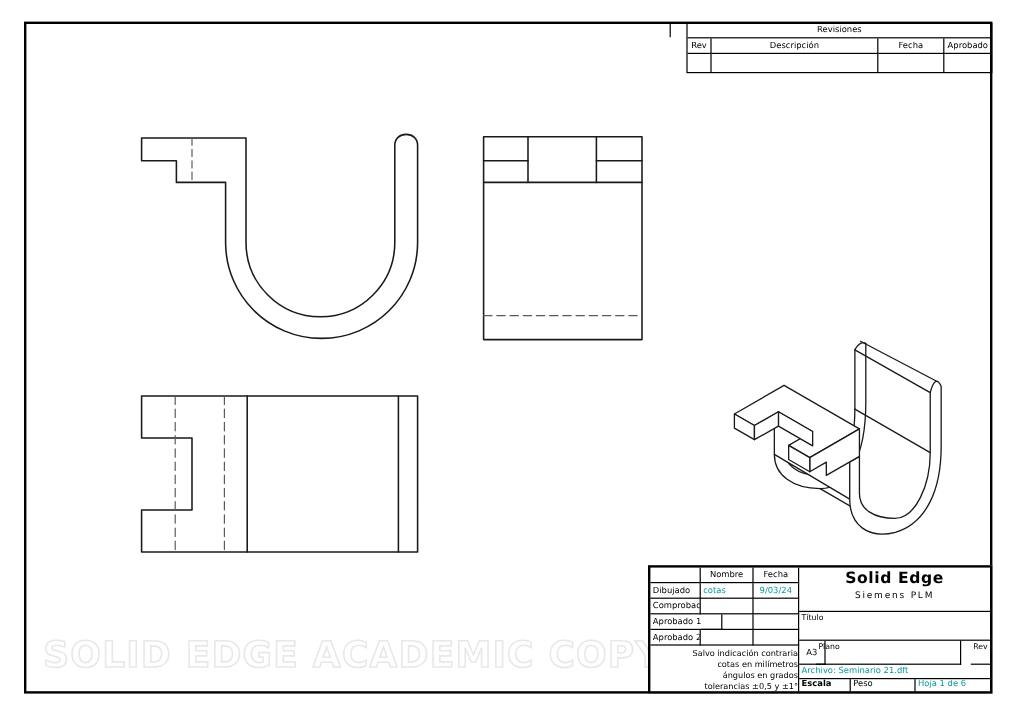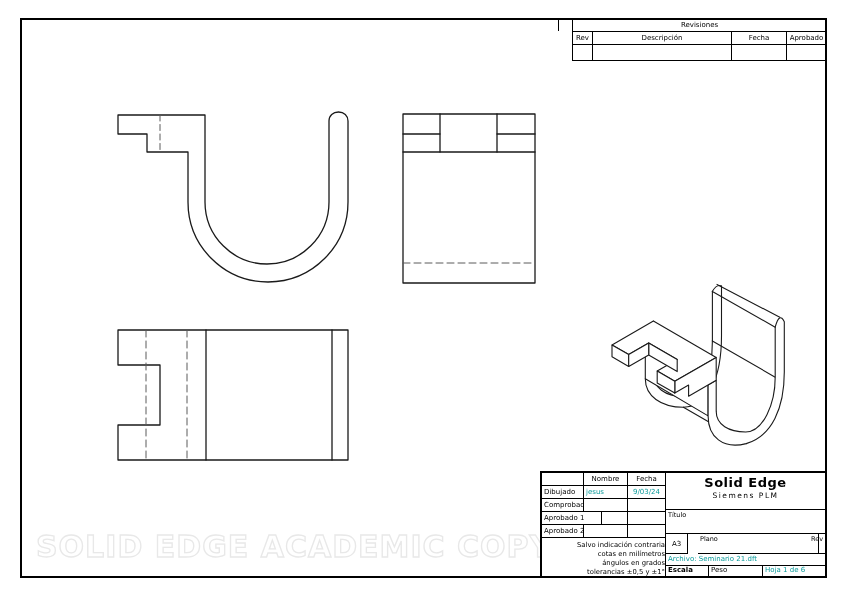--- a/index.html
+++ b/index.html
@@ -106,21 +106,21 @@
   <div class="cell br" style="left:159px;top:25px;width:55px;height:15px;"></div>
 </div>
 
 <div id="title-block" class="abs">
 
   <div class="cell br bb" style="left:0;top:0;width:42px;height:13px;"></div>
   <div class="cell ctr br bb" style="left:42px;top:0;width:44px;height:13px;">Nombre</div>
   <div class="cell ctr br bb" style="left:86px;top:0;width:38px;height:13px;">Fecha</div>
 
   <div class="cell pad br bb" style="left:0;top:13px;width:42px;height:13px;">Dibujado</div>
-  <div class="cell pad br bb teal" style="left:42px;top:13px;width:44px;height:13px;">jesus</div>
+  <div class="cell pad br bb teal" style="left:42px;top:13px;width:44px;height:13px;">cotas</div>
   <div class="cell ctr br bb teal" style="left:86px;top:13px;width:38px;height:13px;">9/03/24</div>
 
   <div class="cell pad br bb" style="left:0;top:26px;width:42px;height:13px;">Comprobado</div>
   <div class="cell br bb" style="left:42px;top:26px;width:44px;height:13px;"></div>
   <div class="cell br bb" style="left:86px;top:26px;width:38px;height:13px;"></div>
 
   <div class="cell pad br bb" style="left:0;top:39px;width:60px;height:13px;">Aprobado 1</div>
   <div class="cell br bb" style="left:42px;top:39px;width:44px;height:13px;"></div>
   <div class="cell br bb" style="left:86px;top:39px;width:38px;height:13px;"></div>
 
@@ -136,21 +136,21 @@
   </div>
 
   <div class="cell bb lbl-top" style="left:124px;top:37px;width:159px;height:24px;">Título</div>
 
   <div class="cell bb" style="left:124px;top:0;width:159px;height:37px;">
     <div class="brand-name">Solid Edge</div>
     <div class="brand-sub">Siemens PLM</div>
   </div>
 
   <div class="cell ctr br bb" style="left:124px;top:61px;width:22px;height:20px;line-height:20px;text-align:center;">A3</div>
-  <div class="cell br bb lbl-top" style="left:156px;top:61px;width:121px;height:20px;">Plano</div>
+  <div class="cell br bb lbl-top" style="left:138px;top:61px;width:121px;height:20px;">Plano</div>
   <div class="cell bb lbl-top" style="left:267px;top:61px;width:16px;height:20px;">Rev</div>
 
   <div class="cell pad bb teal" style="left:124px;top:81px;width:159px;height:12px;line-height:11px;">Archivo: Seminario 21.dft</div>
 
   <div class="cell pad br" style="left:124px;top:93px;width:43px;height:10px;line-height:9px;font-weight:bold;">Escala</div>
   <div class="cell pad br" style="left:167px;top:93px;width:54px;height:10px;line-height:9px;">Peso</div>
   <div class="cell pad teal" style="left:221px;top:93px;width:62px;height:10px;line-height:9px;">Hoja 1 de 6</div>
 </div>
 
 </body></html>

